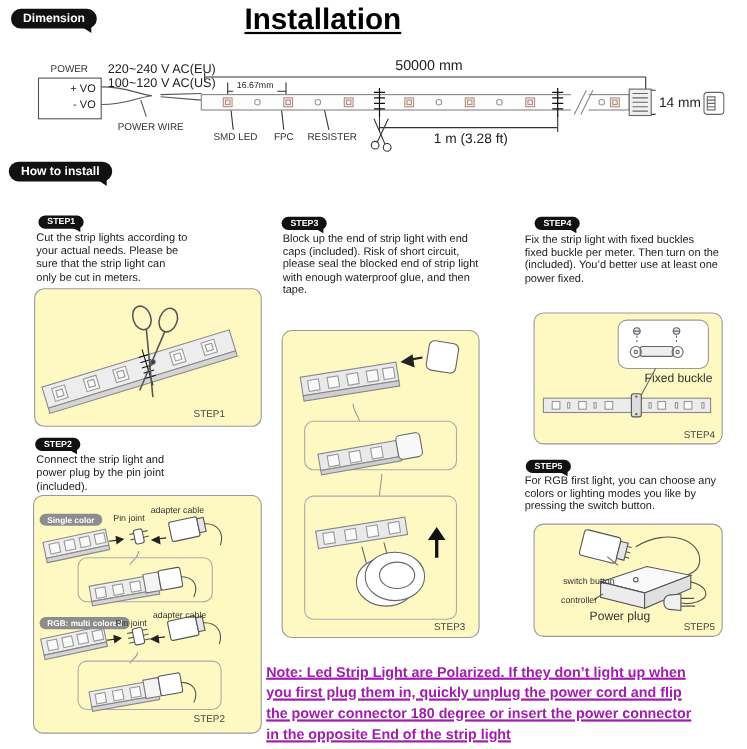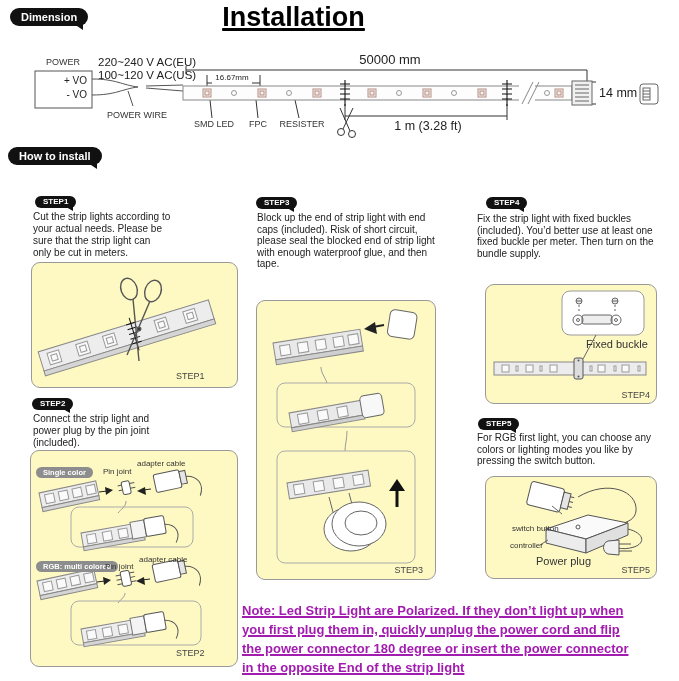--- a/index.html
+++ b/index.html
@@ -3,21 +3,21 @@
 <meta charset="utf-8">
 <style>
   html,body{margin:0;padding:0;}
   body{width:679px;height:681px;background:#fff;font-family:"Liberation Sans",sans-serif;position:relative;overflow:hidden;color:#222;}
   .abs{position:absolute;}
   .bubble{background:#111;color:#fff;font-weight:bold;border-radius:10px;padding:2px 11px;font-size:11px;line-height:14px;position:absolute;}
   .bubble:after{content:"";position:absolute;right:5px;bottom:-4px;width:0;height:0;border-left:9px solid transparent;border-top:6px solid #111;}
   .step-pill{background:#111;color:#fff;font-weight:bold;border-radius:7px;padding:1px 8px;font-size:8px;line-height:10px;position:absolute;}
   .step-pill:after{content:"";position:absolute;right:3px;bottom:-3px;width:0;height:0;border-left:7px solid transparent;border-top:4px solid #111;}
   .gray-pill{background:#8d8d8d;color:#fff;font-weight:bold;border-radius:7px;padding:1px 7px;font-size:7.5px;line-height:9px;position:absolute;margin-top:10px;}
-  .title{position:absolute;left:0;top:2px;width:587px;text-align:center;font-size:27px;font-weight:bold;color:#000;text-decoration:underline;}
+  .title{position:absolute;left:0;top:2px;width:587px;text-align:center;font-size:27px;font-weight:bold;color:#000;}
   .title span{text-decoration:underline;text-decoration-thickness:2px;text-underline-offset:3px;}
   .step-text{position:absolute;font-size:10px;line-height:12px;color:#222;}
   .step-text.tight{line-height:11.5px;}
   .figure{position:absolute;border:1px solid #999;border-radius:9px;background:#fef9c3;}
   .fig-label{position:absolute;font-size:9px;color:#444;}
   .fig-note{position:absolute;font-size:8px;color:#333;}
   .fig-note.big{font-size:11px;}
   .note{position:absolute;left:242px;top:601px;width:434px;font-size:13px;font-weight:bold;line-height:19px;color:#a21caf;}
   .note div{text-decoration:underline;text-decoration-thickness:1.5px;}
   svg{position:absolute;left:0;top:0;}
@@ -326,23 +326,23 @@
       <line x1="140" y1="206" x2="140" y2="188" stroke="#111" stroke-width="3"></line>
       <polygon points="140,178 132,190 148,190" fill="#111"></polygon>
     </g>
   </svg>
   <span class="fig-label" style="right:12px;top:264px;">STEP3</span>
 </div>
 
 <div class="step-pill" style="left:486px;top:197px;">STEP4</div>
 <div class="step-text tight" style="left:477px;top:213px;">
   <div>Fix the strip light with fixed buckles</div>
+  <div>fixed buckle per meter. Then turn on the</div>
   <div>(included). You’d better use at least one</div>
-  <div>fixed buckle per meter. Then turn on the</div>
-  <div>bundle supply.</div>
+  <div>power fixed.</div>
 </div>
 <div class="figure" style="left:485px;top:284px;width:170px;height:118px;">
   <svg width="170" height="118" viewBox="0 0 170 118">
     <rect x="76" y="6" width="82" height="44" rx="8" stroke="#999" fill="#fff"></rect>
     <g transform="translate(84,12)" stroke="#666" fill="none">
       <circle cx="9" cy="4" r="3" fill="#e8e8e8"></circle>
         <path d="M6,4 H12"></path>
       <circle cx="45" cy="4" r="3" fill="#e8e8e8"></circle>
         <path d="M42,4 H48"></path>
       <path d="M9,8 V16 M45,8 V16" stroke-dasharray="2,2"></path>

